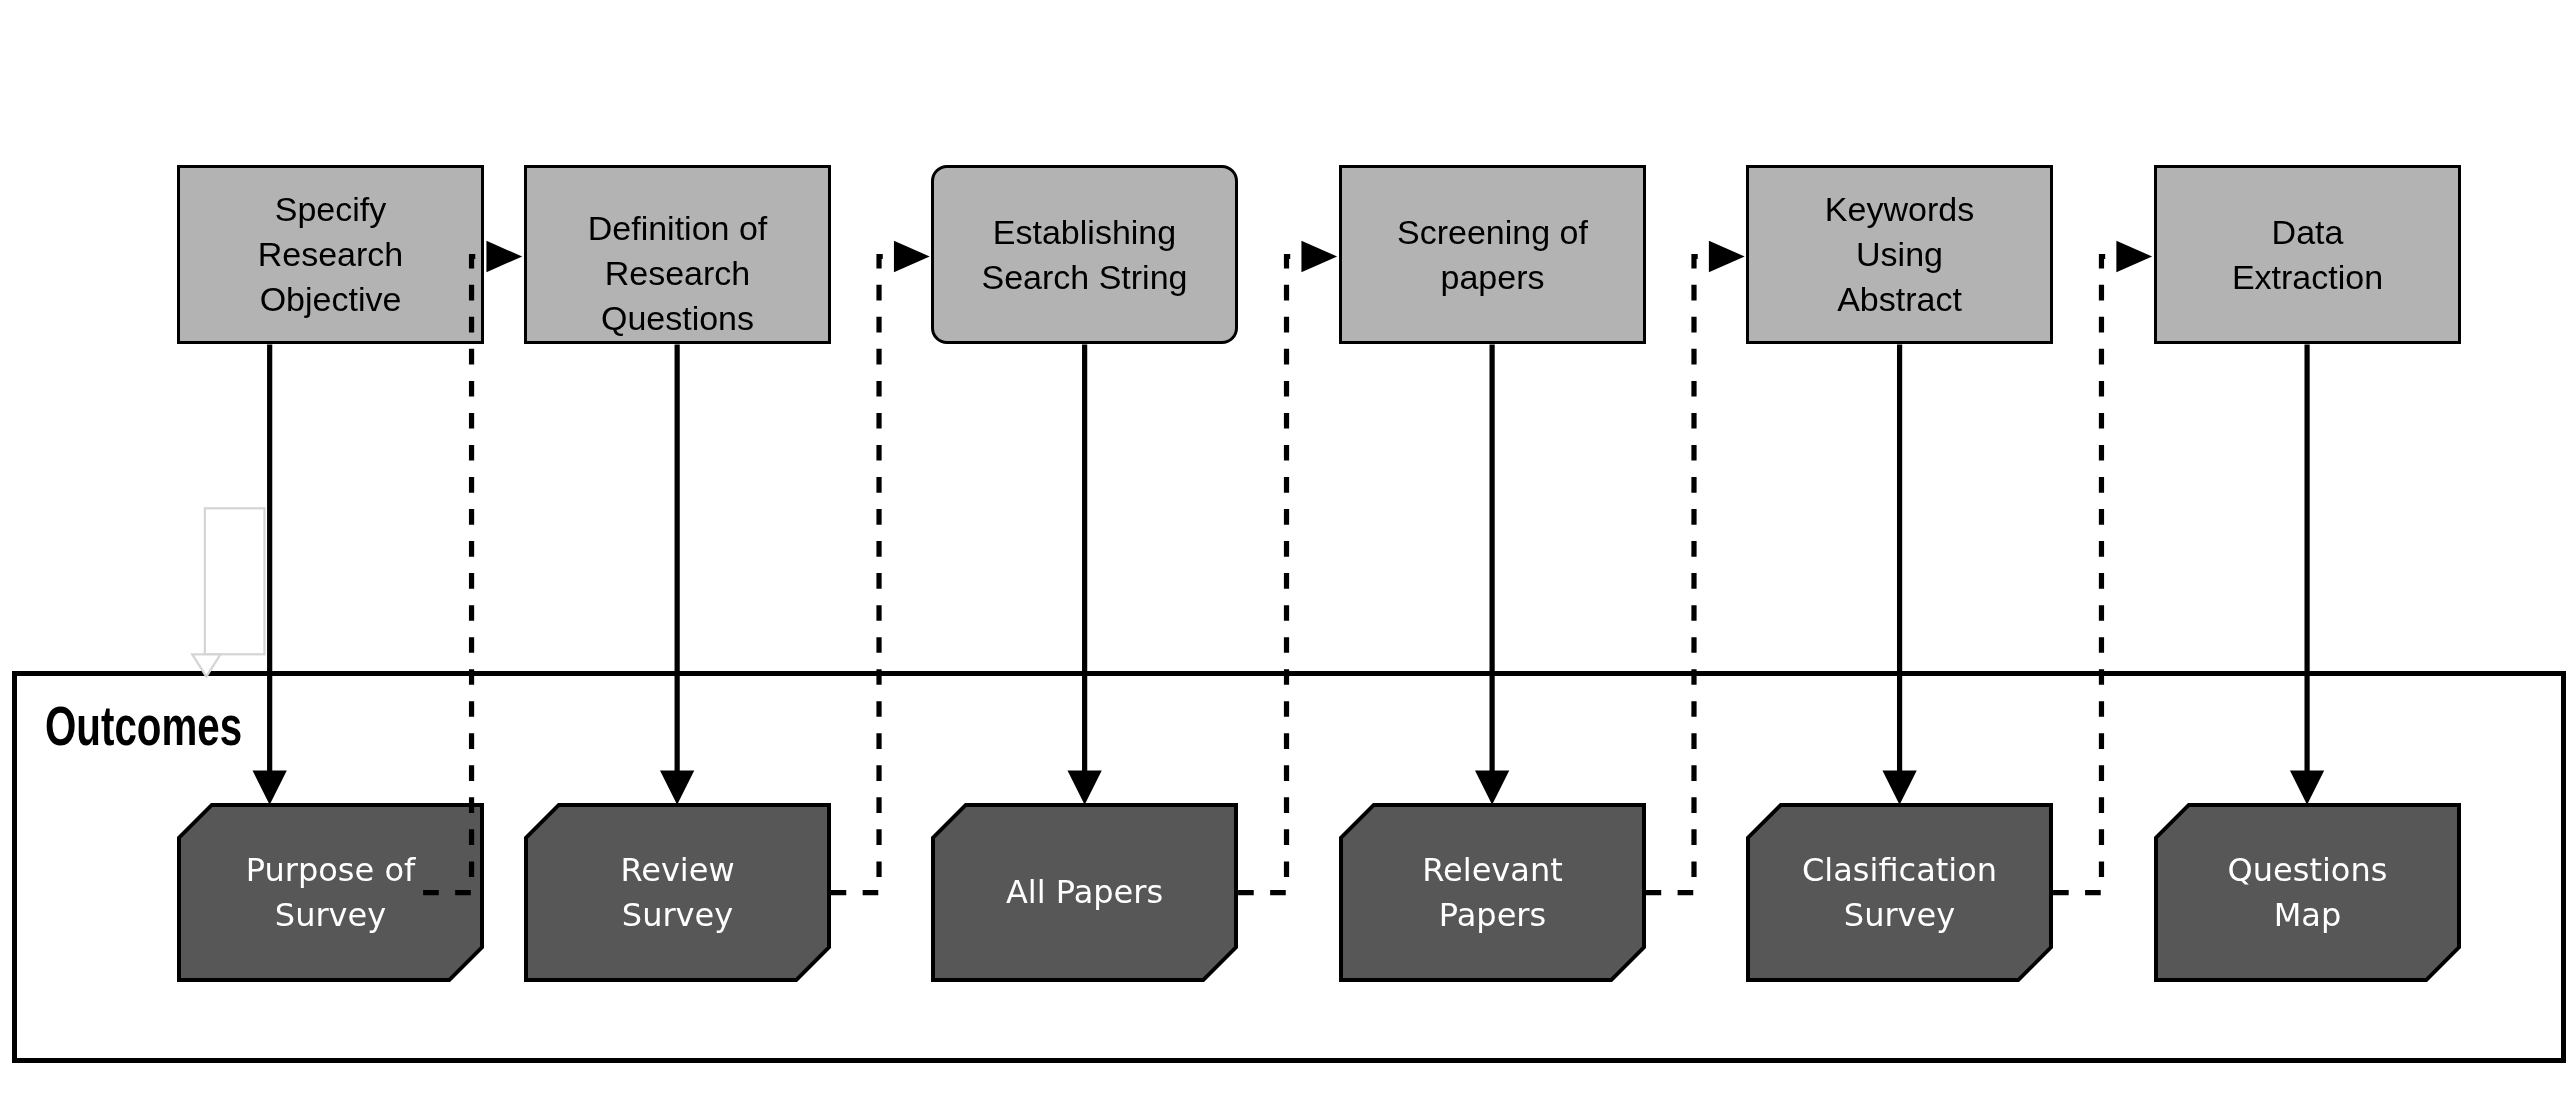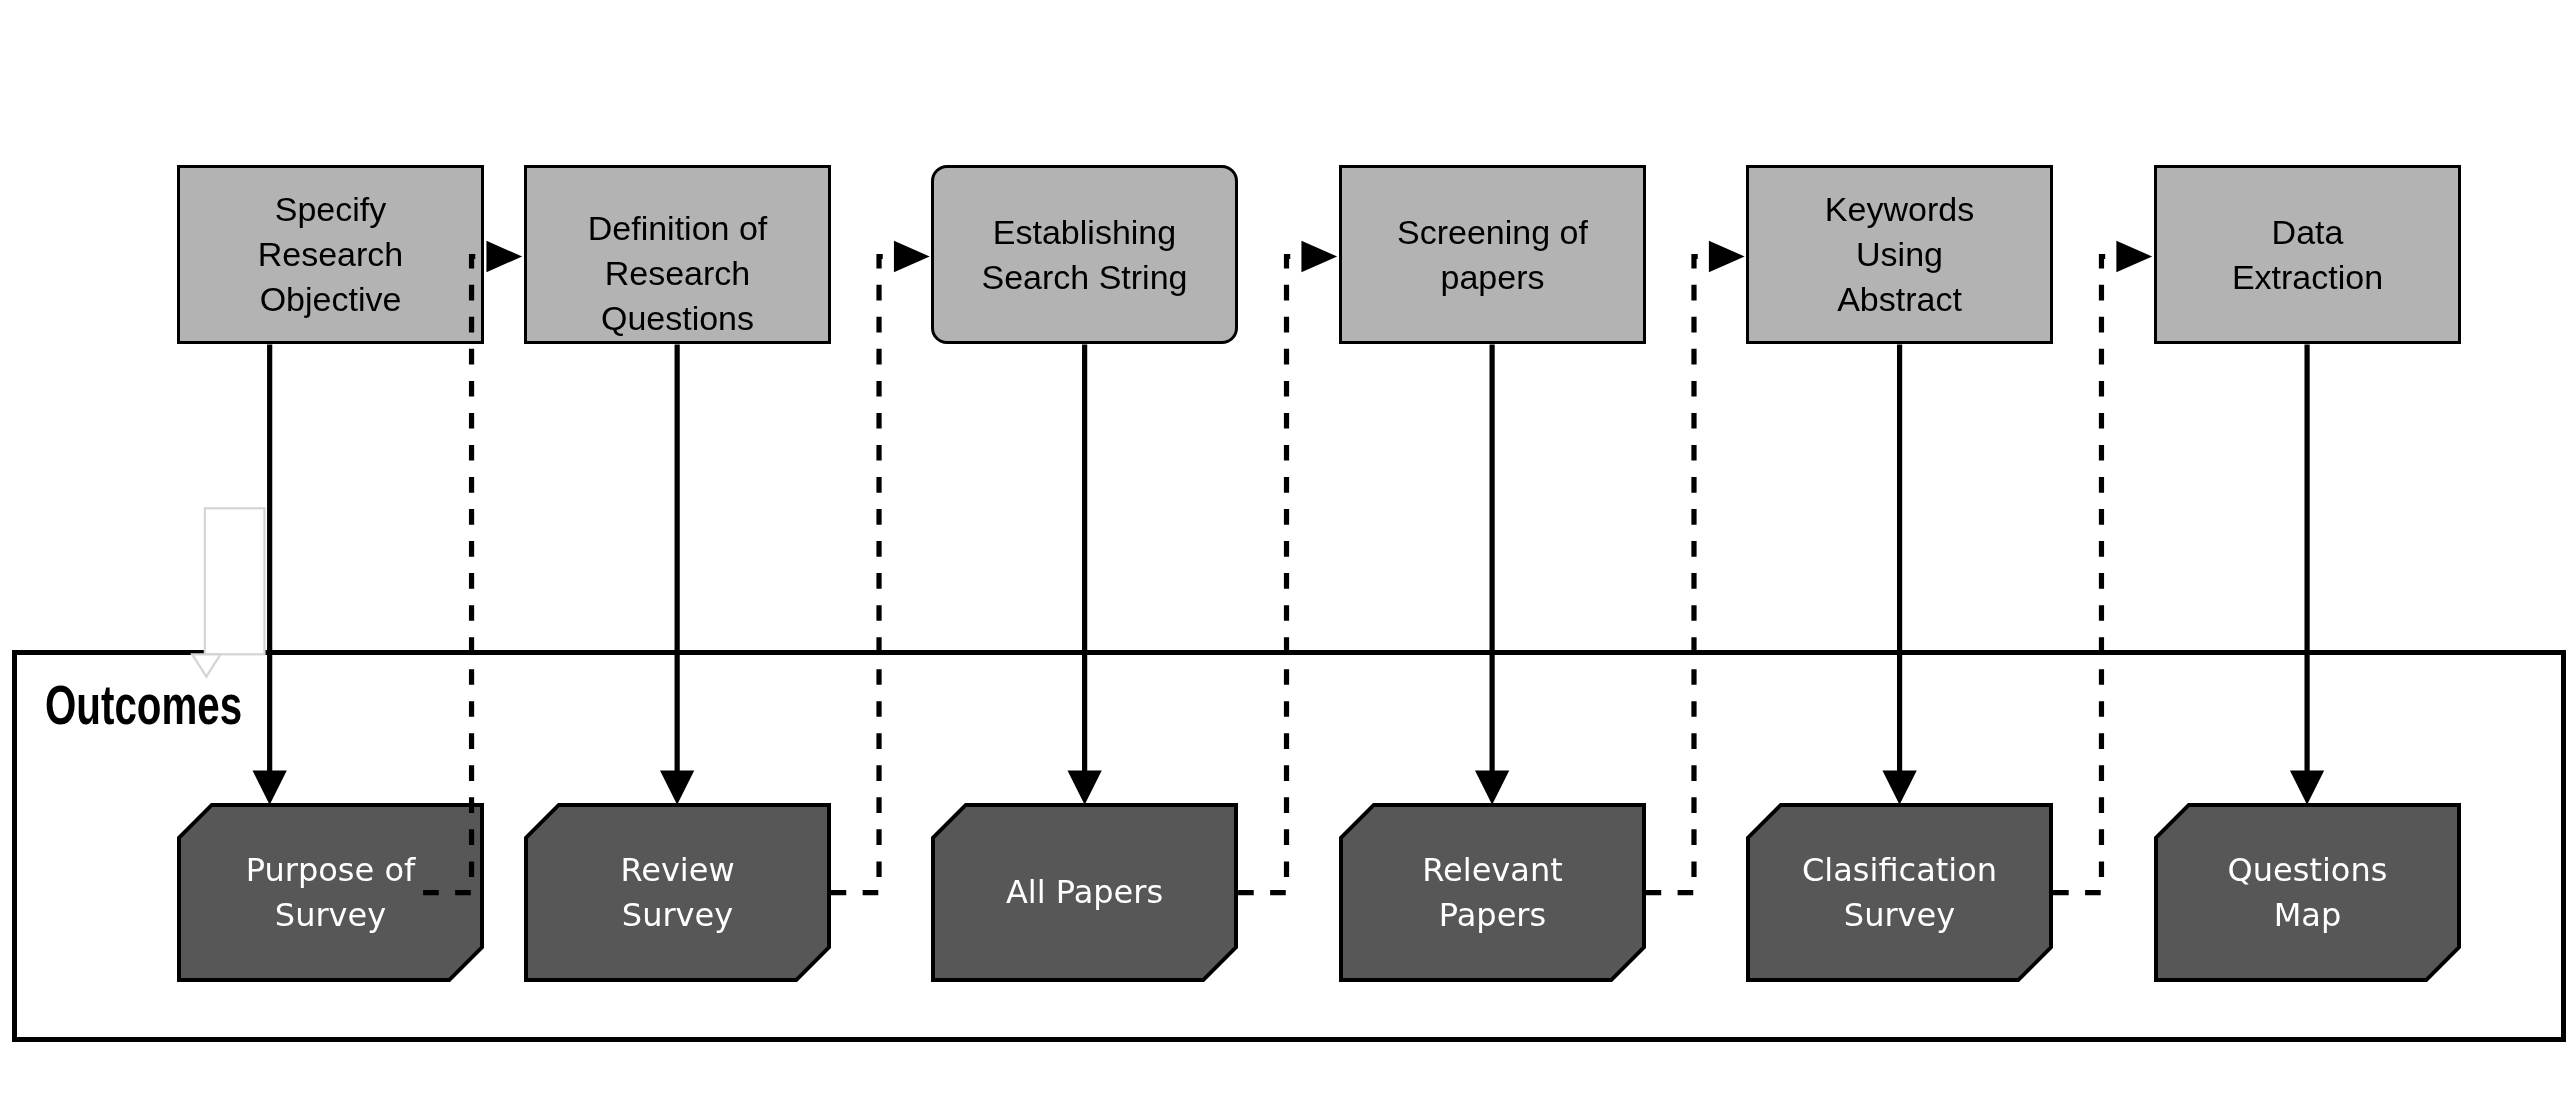--- a/index.html
+++ b/index.html
@@ -12,21 +12,21 @@
     overflow:hidden;
   }
   
   .panel{
     position:absolute;left:12px;width:2554px;
     border:5.2px solid #000000;
     box-sizing:border-box;
     background:#ffffff;
   }
   .panel-top{top:10.4px;height:437px;}
-  .panel-bottom{top:650px;height:392px;}
+  .panel-bottom{top:671px;height:392px;}
   .panel-title{
     position:absolute;margin:0;
     font-weight:bold;font-size:56px;line-height:1;color:#000000;
     transform:scaleX(0.72);transform-origin:left top;
     white-space:nowrap;
   }
   .title-process{left:30px;top:50px;}
   .title-outcomes{left:27.6px;top:21.6px;}
 
   

